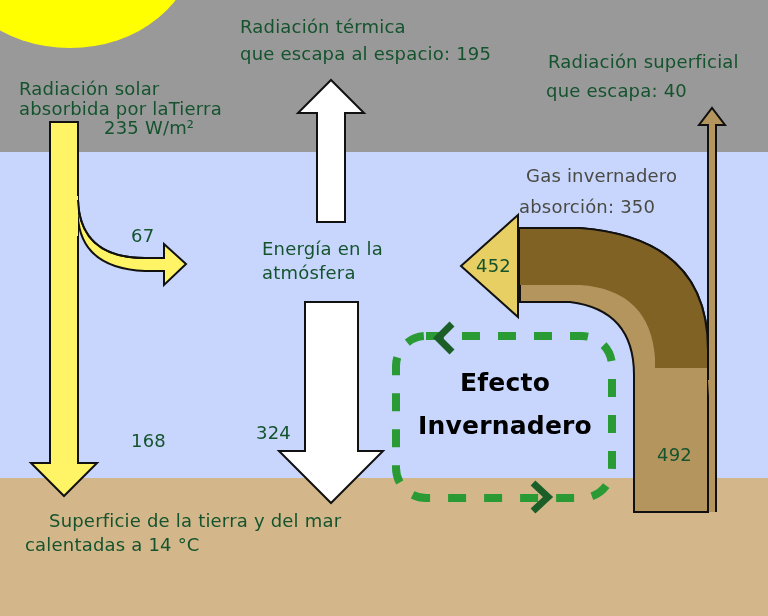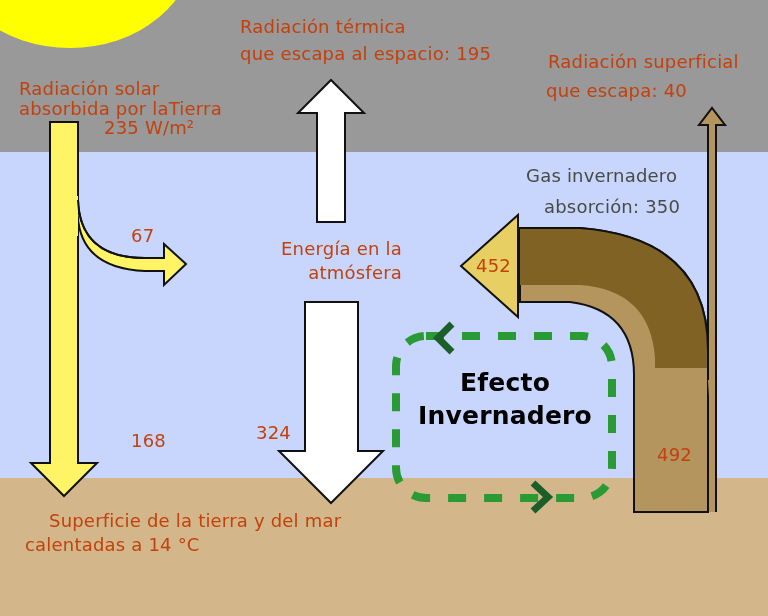--- a/index.html
+++ b/index.html
@@ -1,20 +1,20 @@
 <!DOCTYPE html>
 <html><head>
   <meta charset="utf-8">
   <style>
     html, body { margin: 0; padding: 0; }
     body { width: 768px; height: 616px; overflow: hidden; background: #c8d6fd; }
     .stage { position: relative; width: 768px; height: 616px; font-family: "DejaVu Sans", sans-serif; }
     svg.bg { position: absolute; left: 0; top: 0; }
-    .lbl { position: absolute; color: #c2410c; font-size: 18px; line-height: 26px; white-space: nowrap; letter-spacing: 0.2px; }
-    .lbl.center { text-align: right; }
+    .lbl { position: absolute; color: #14532d; font-size: 18px; line-height: 26px; white-space: nowrap; letter-spacing: 0.2px; }
+    .lbl.center { text-align: left; }
     .gray-text { color: #4a4a44; }
     .big { font-weight: bold; font-size: 25px; line-height: 32px; text-align: center; color: #000; }
   </style>
 </head>
 <body>
 
 <div class="stage">
   <svg class="bg" width="768" height="616" viewBox="0 0 768 616" xmlns="http://www.w3.org/2000/svg">
 
     <rect x="0" y="0" width="768" height="152" fill="#999999"></rect>
@@ -54,29 +54,29 @@
   <div class="lbl" style="left:19px; top:96px;">absorbida por laTierra</div>
   <div class="lbl" style="left:104px; top:115px;">235 W/m²</div>
 
   <div class="lbl" style="left:240px; top:14px;">Radiación térmica</div>
   <div class="lbl" style="left:240px; top:41px;">que escapa al espacio: 195</div>
 
   <div class="lbl" style="left:548px; top:49px;">Radiación superficial</div>
   <div class="lbl" style="left:546px; top:78px;">que escapa: 40</div>
 
   <div class="lbl gray-text" style="left:526px; top:163px;">Gas invernadero</div>
-  <div class="lbl gray-text" style="left:544px; top:194px;">absorción: 350</div>
+  <div class="lbl gray-text" style="left:519px; top:194px;">absorción: 350</div>
 
   <div class="lbl center" style="left:262px; top:236px; width:140px;">Energía en la</div>
   <div class="lbl center" style="left:262px; top:260px; width:140px;">atmósfera</div>
 
   <div class="lbl" style="left:131px; top:223px;">67</div>
   <div class="lbl" style="left:95px; top:428px;margin-left:36px;">168</div>
   <div class="lbl" style="left:256px; top:420px;">324</div>
   <div class="lbl" style="left:476px; top:253px;">452</div>
   <div class="lbl" style="left:657px; top:442px;">492</div>
 
   <div class="lbl big" style="left:405px; top:367px; width:200px;">Efecto</div>
-  <div class="lbl big" style="left:405px; top:400px; width:200px;">Invernadero</div>
+  <div class="lbl big" style="left:405px; top:410px; width:200px;">Invernadero</div>
 
   <div class="lbl" style="left:25px; top:508px;margin-left:24px;">Superficie de la tierra y del mar</div>
   <div class="lbl" style="left:25px; top:532px;">calentadas a 14 °C</div>
 </div>
 
 </body></html>

